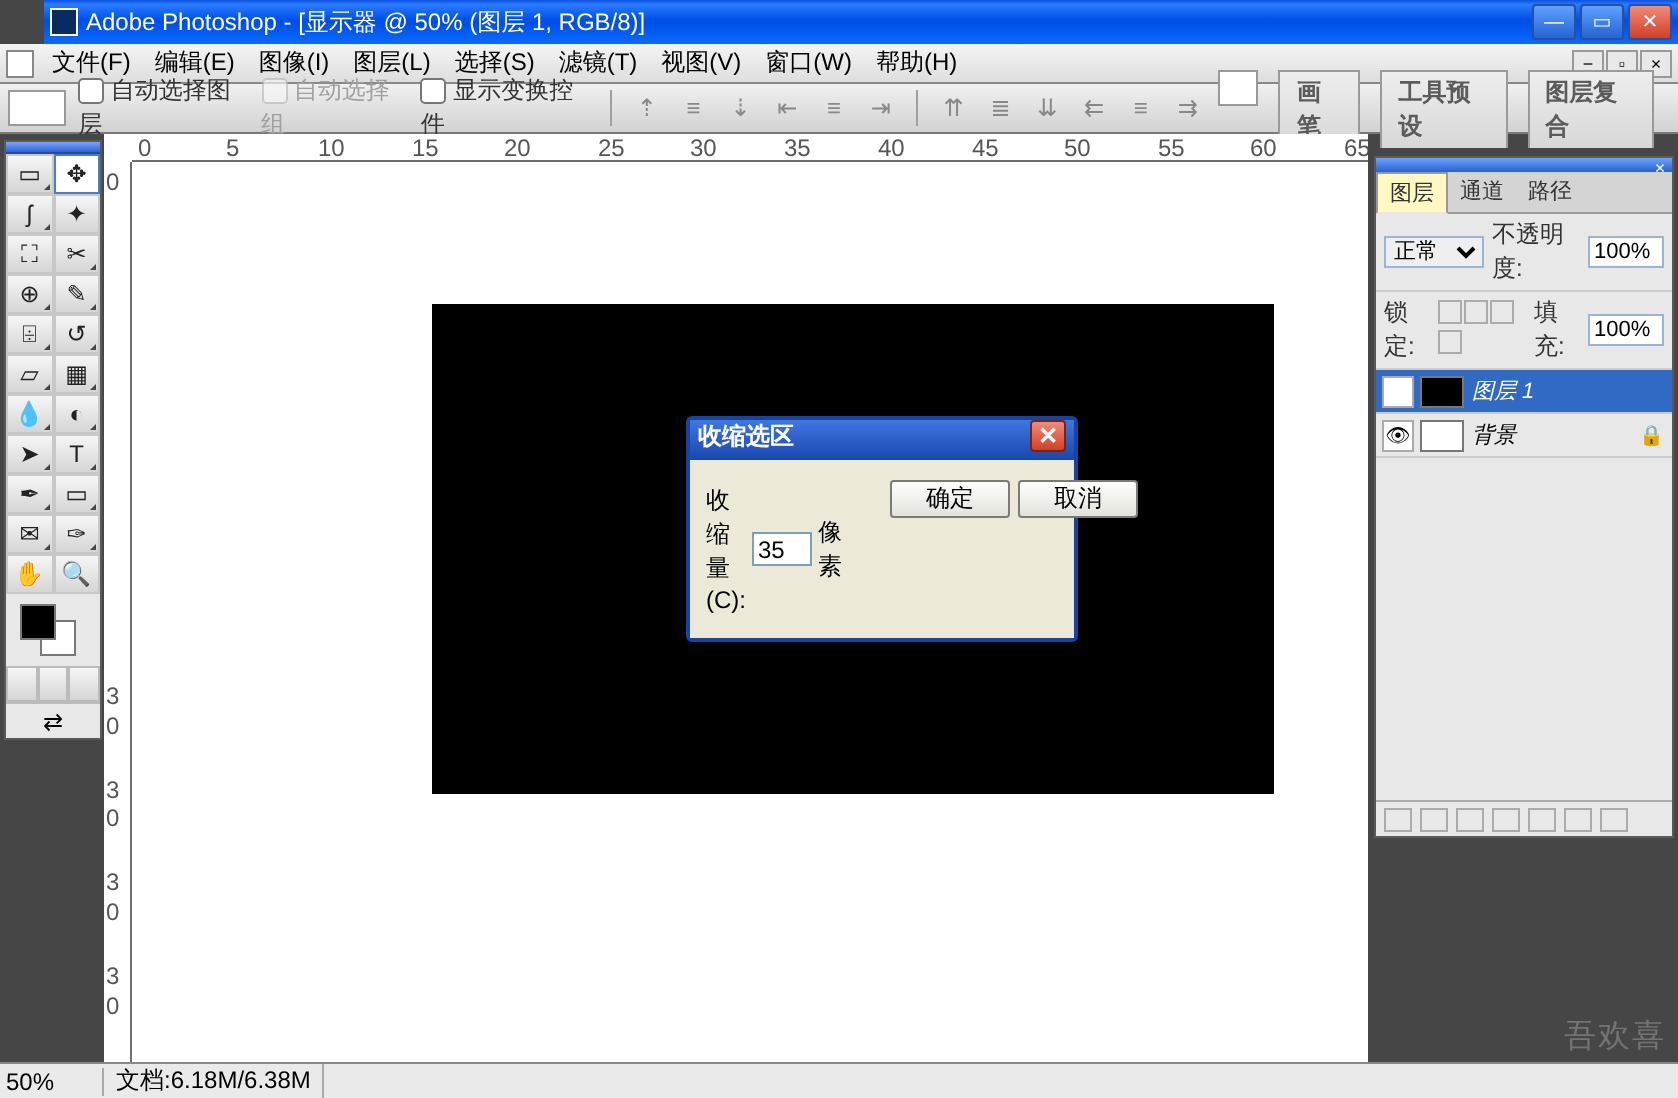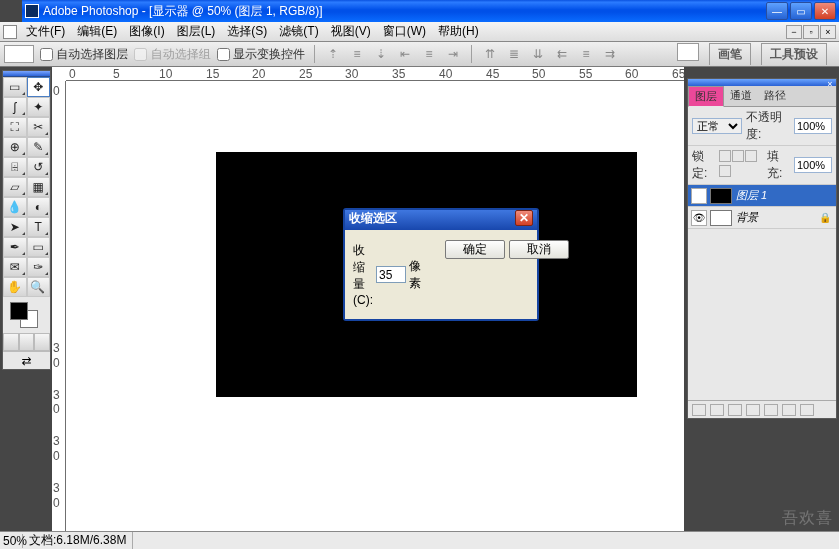--- a/index.html
+++ b/index.html
@@ -61,40 +61,40 @@
 .dialog .dlg-body input { width:30px; height:17px; border:1px solid #7f9db9; padding:0 2px;}
 .dialog .btncol { display:flex; flex-direction:row; gap:4px;margin-left:16px;}
 .dialog button { width:60px; height:19px; background:linear-gradient(#fefefe,#e3e3dc); border:1px solid #7a7a7a; border-radius:2px; cursor:pointer;}
 
 
 .panels { position:absolute; right:2px; top:78px; width:150px; bottom:130px; background:#e8e8e8; border:1px solid #5a5a5a;}
 .panels .grip { height:7px; background:linear-gradient(#6ba5ff,#2a61d4); display:flex; justify-content:flex-end;}
 .panels .grip .x { width:12px; height:7px; color:#fff; font-size:9px; text-align:center; cursor:pointer;}
 .panel-tabs { display:flex; background:#d4d4d4; border-bottom:1px solid #999;}
 .panel-tabs .ptab { padding:2px 6px; font-size:11px; color:#333; cursor:pointer;}
-.panel-tabs .ptab.active { background:#ec4899; border:1px solid #999; border-bottom:1px solid #e8e8e8; margin-bottom:-1px;}
+.panel-tabs .ptab.active { background:#fef9c3; border:1px solid #999; border-bottom:1px solid #e8e8e8; margin-bottom:-1px;}
 .panel-row { display:flex; align-items:center; padding:2px 4px; gap:4px; border-bottom:1px solid #ccc; font-size:11px;}
 .panel-row select, .panel-row input { font-size:11px; border:1px solid #9bb4d4; height:16px;}
 .panel-row .pct { width:38px; padding:0 2px;}
 .panel-row .lbl { color:#333;}
 .panel-row .lock-icons span { display:inline-block; width:12px; height:12px; border:1px solid #aaa; margin-right:1px;}
 .layers-list { background:#e8e8e8;}
 .layer { display:flex; align-items:center; height:22px; border-bottom:1px solid #ccc;}
 .layer.active { background:#316ac5; color:#fff;}
 .layer .eye { width:16px; height:16px; margin:0 3px; border:1px solid #aaa; background:#fff; display:flex; align-items:center; justify-content:center; font-size:10px; cursor:pointer;}
 .layer .thumb { width:22px; height:16px; border:1px solid #777; background:#000; margin-right:4px;}
 .layer .thumb.white { background:#fff;}
 .layer .name { font-style:italic; font-size:11px;}
 .layer .lock { margin-left:auto; margin-right:4px; font-size:10px;}
 .panel-foot { position:absolute; bottom:0; left:0; right:0; height:18px; background:#e8e8e8; border-top:1px solid #aaa; display:flex; gap:4px; padding:0 4px; align-items:center;}
 .panel-foot span { width:14px; height:12px; border:1px solid #aaa; cursor:pointer;}
 
 
 .status { position:absolute; left:0; right:0; bottom:0; height:18px; background:#eaeaea; border-top:1px solid #888; display:flex; align-items:center; color:#000;}
-.status .zoom { width:23px; padding:0 3px; border-right:1px solid #aaa;}
+.status .zoom { width:52px; padding:0 3px; border-right:1px solid #aaa;}
 .status .fileinfo { padding:0 6px; border-right:1px solid #aaa;}
 .watermark { position:absolute; right:6px; bottom:20px; color:rgba(235,235,235,.28); font-size:16px; letter-spacing:1px;}
 </style>
 </head>
 <body>
 
 <div class="titlebar">
   <div class="icon"></div>
   <span>Adobe Photoshop - [显示器 @ 50% (图层 1, RGB/8)]</span>
   <div class="win-btns">
@@ -138,20 +138,21 @@
   <span class="glyph">⇈</span>
   <span class="glyph">≣</span>
   <span class="glyph">⇊</span>
   <span class="glyph">⇇</span>
   <span class="glyph">≡</span>
   <span class="glyph">⇉</span>
   <div class="rt">
     <div class="well"></div>
     <span class="tab">画笔</span>
     <span class="tab">工具预设</span>
+    <span class="tab">图层复合</span>
   </div>
 </div>
 
 <div class="toolbox">
   <div class="grip"></div>
   <div class="tools-grid">
     <div class="tool">▭<span class="tri"></span></div>
     <div class="tool sel">✥</div>
     <div class="tool">ʃ<span class="tri"></span></div>
     <div class="tool">✦</div>

